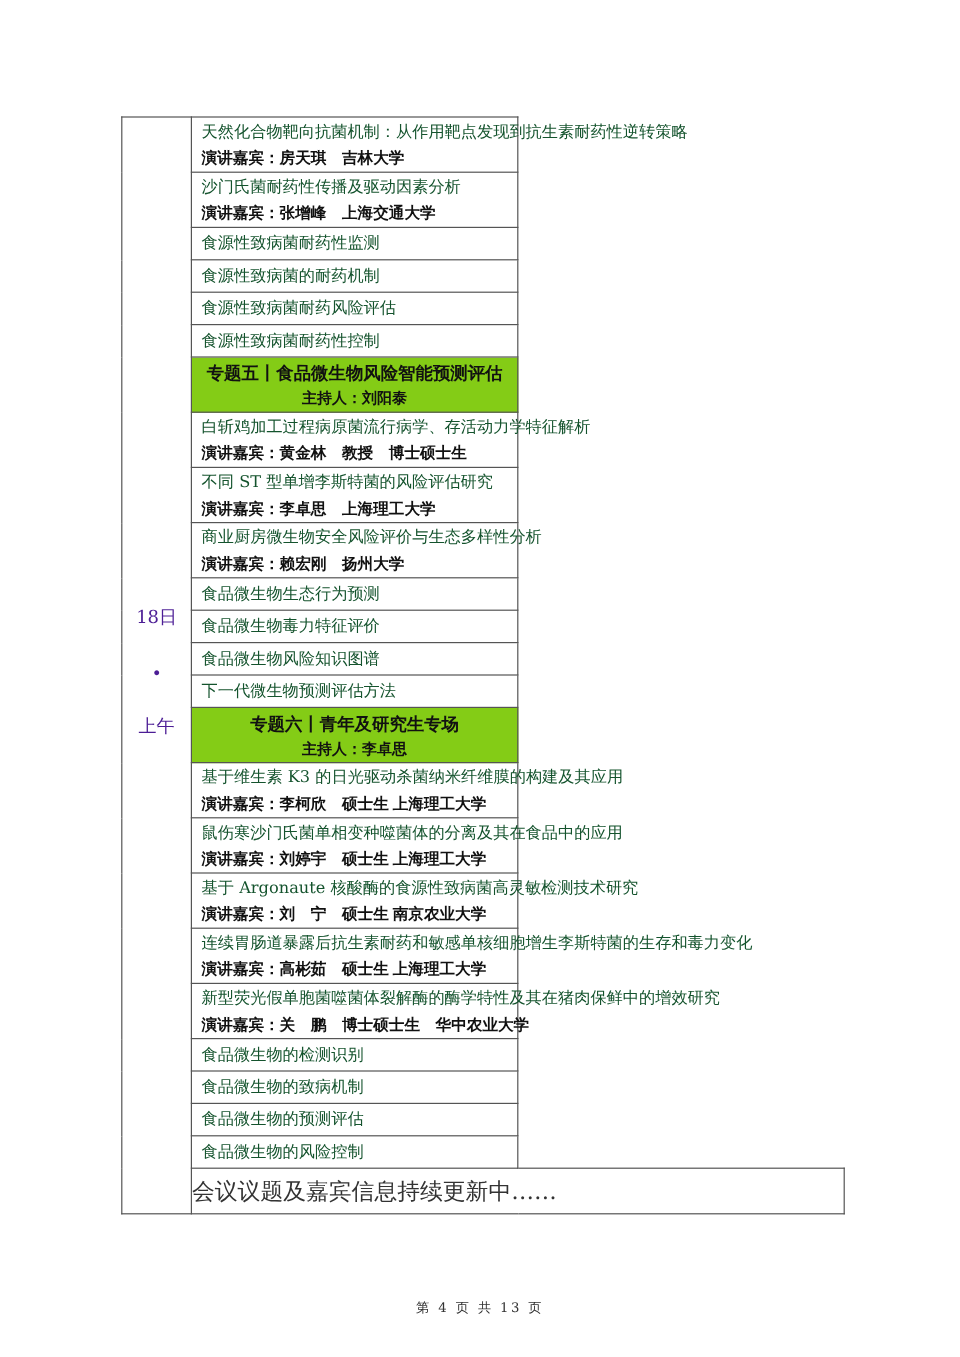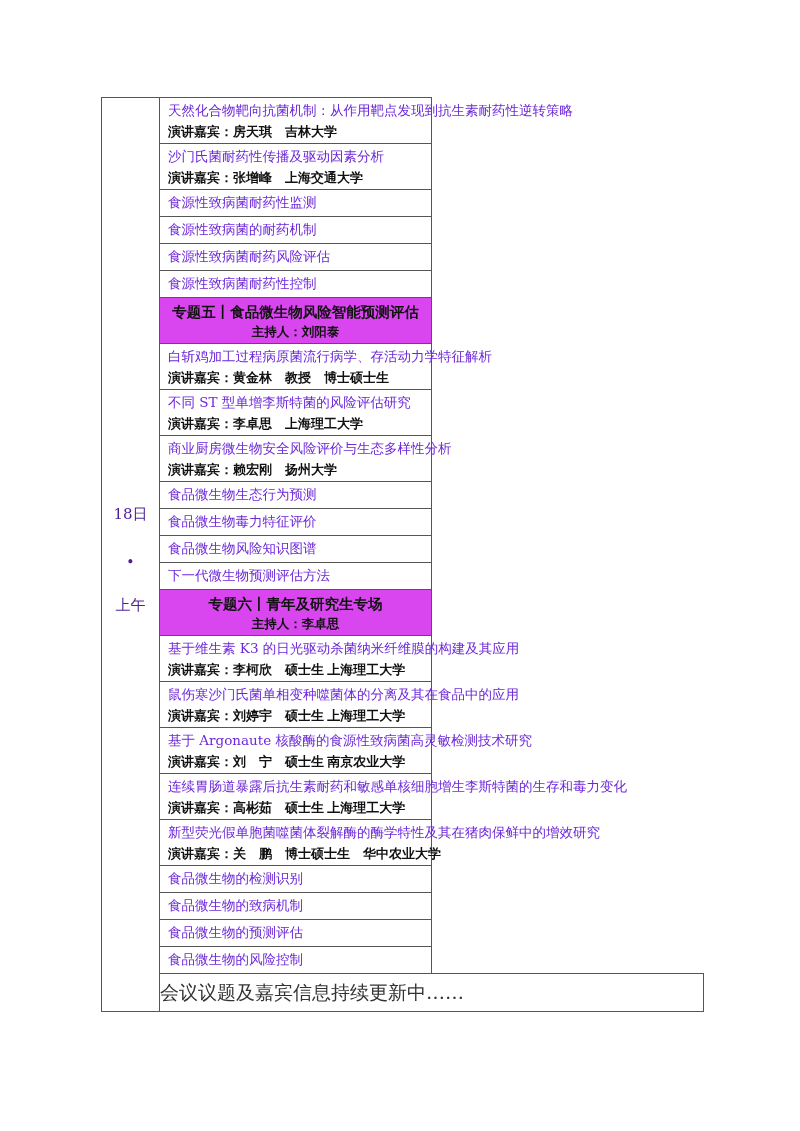--- a/index.html
+++ b/index.html
@@ -10,24 +10,24 @@
                 border-collapse: collapse; table-layout: fixed; }
   table.sched td { border: 1px solid #555; padding: 0; vertical-align: middle; }
   td.daycol { width: 57px; text-align: center; vertical-align: top; }
   .day-wrap { padding-top: 10px; font-size: 15px; line-height: 1; color: #4c1d95; }
   .day-wrap .d { display: block; height: 20px; }
   .day-wrap .dot { display: block; height: 22px; line-height: 38px; font-size: 14px; margin-top: 16px; }
   .day-wrap .ampm { display: block; margin-top: 33px; }
   td.item { padding-left: 8px !important; font-size: 13.5px; color: #333; }
   tr.single td.item { height: 26px; }
   tr.double td.item { height: 45px; line-height: 21px; }
-  .title { display: block; color: #6d28d9; white-space: nowrap; }
+  .title { display: block; color: #14532d; white-space: nowrap; }
   .speaker { display: block; font-family: Liberation Serif, serif;
              font-weight: bold; font-size: 13px; color: #111; white-space: nowrap; }
-  td.topic { background: #d946ef; text-align: center; height: 45px; }
+  td.topic { background: #84cc16; text-align: center; height: 45px; }
   .topic-title { display: block; font-family: "DejaVu Sans", "Liberation Sans", sans-serif;
                  font-weight: bold; font-size: 14.5px; color: #111; line-height: 22px; }
   .topic-host { display: block; font-family: Liberation Serif, serif;
                 font-weight: bold; font-size: 12.5px; color: #111; line-height: 18px; }
   td.footer { text-align: left; height: 37px; font-size: 19px; color: #333; }
   .pagenum { position: absolute; left: 0; width: 800px; top: 1082px; text-align: center;
              font-size: 11px; color: #333; letter-spacing: 2px; }
 </style>
 </head>
 <body>
@@ -176,13 +176,14 @@
             <span class="title">食品微生物的风险控制</span>
           </td>
       </tr>
 
       <tr>
         <td class="footer" colspan="2">会议议题及嘉宾信息持续更新中……</td>
       </tr>
     </tbody>
   </table>
 
+  <div class="pagenum">第 4 页 共 13 页</div>
 </div>
 
 </body></html>

